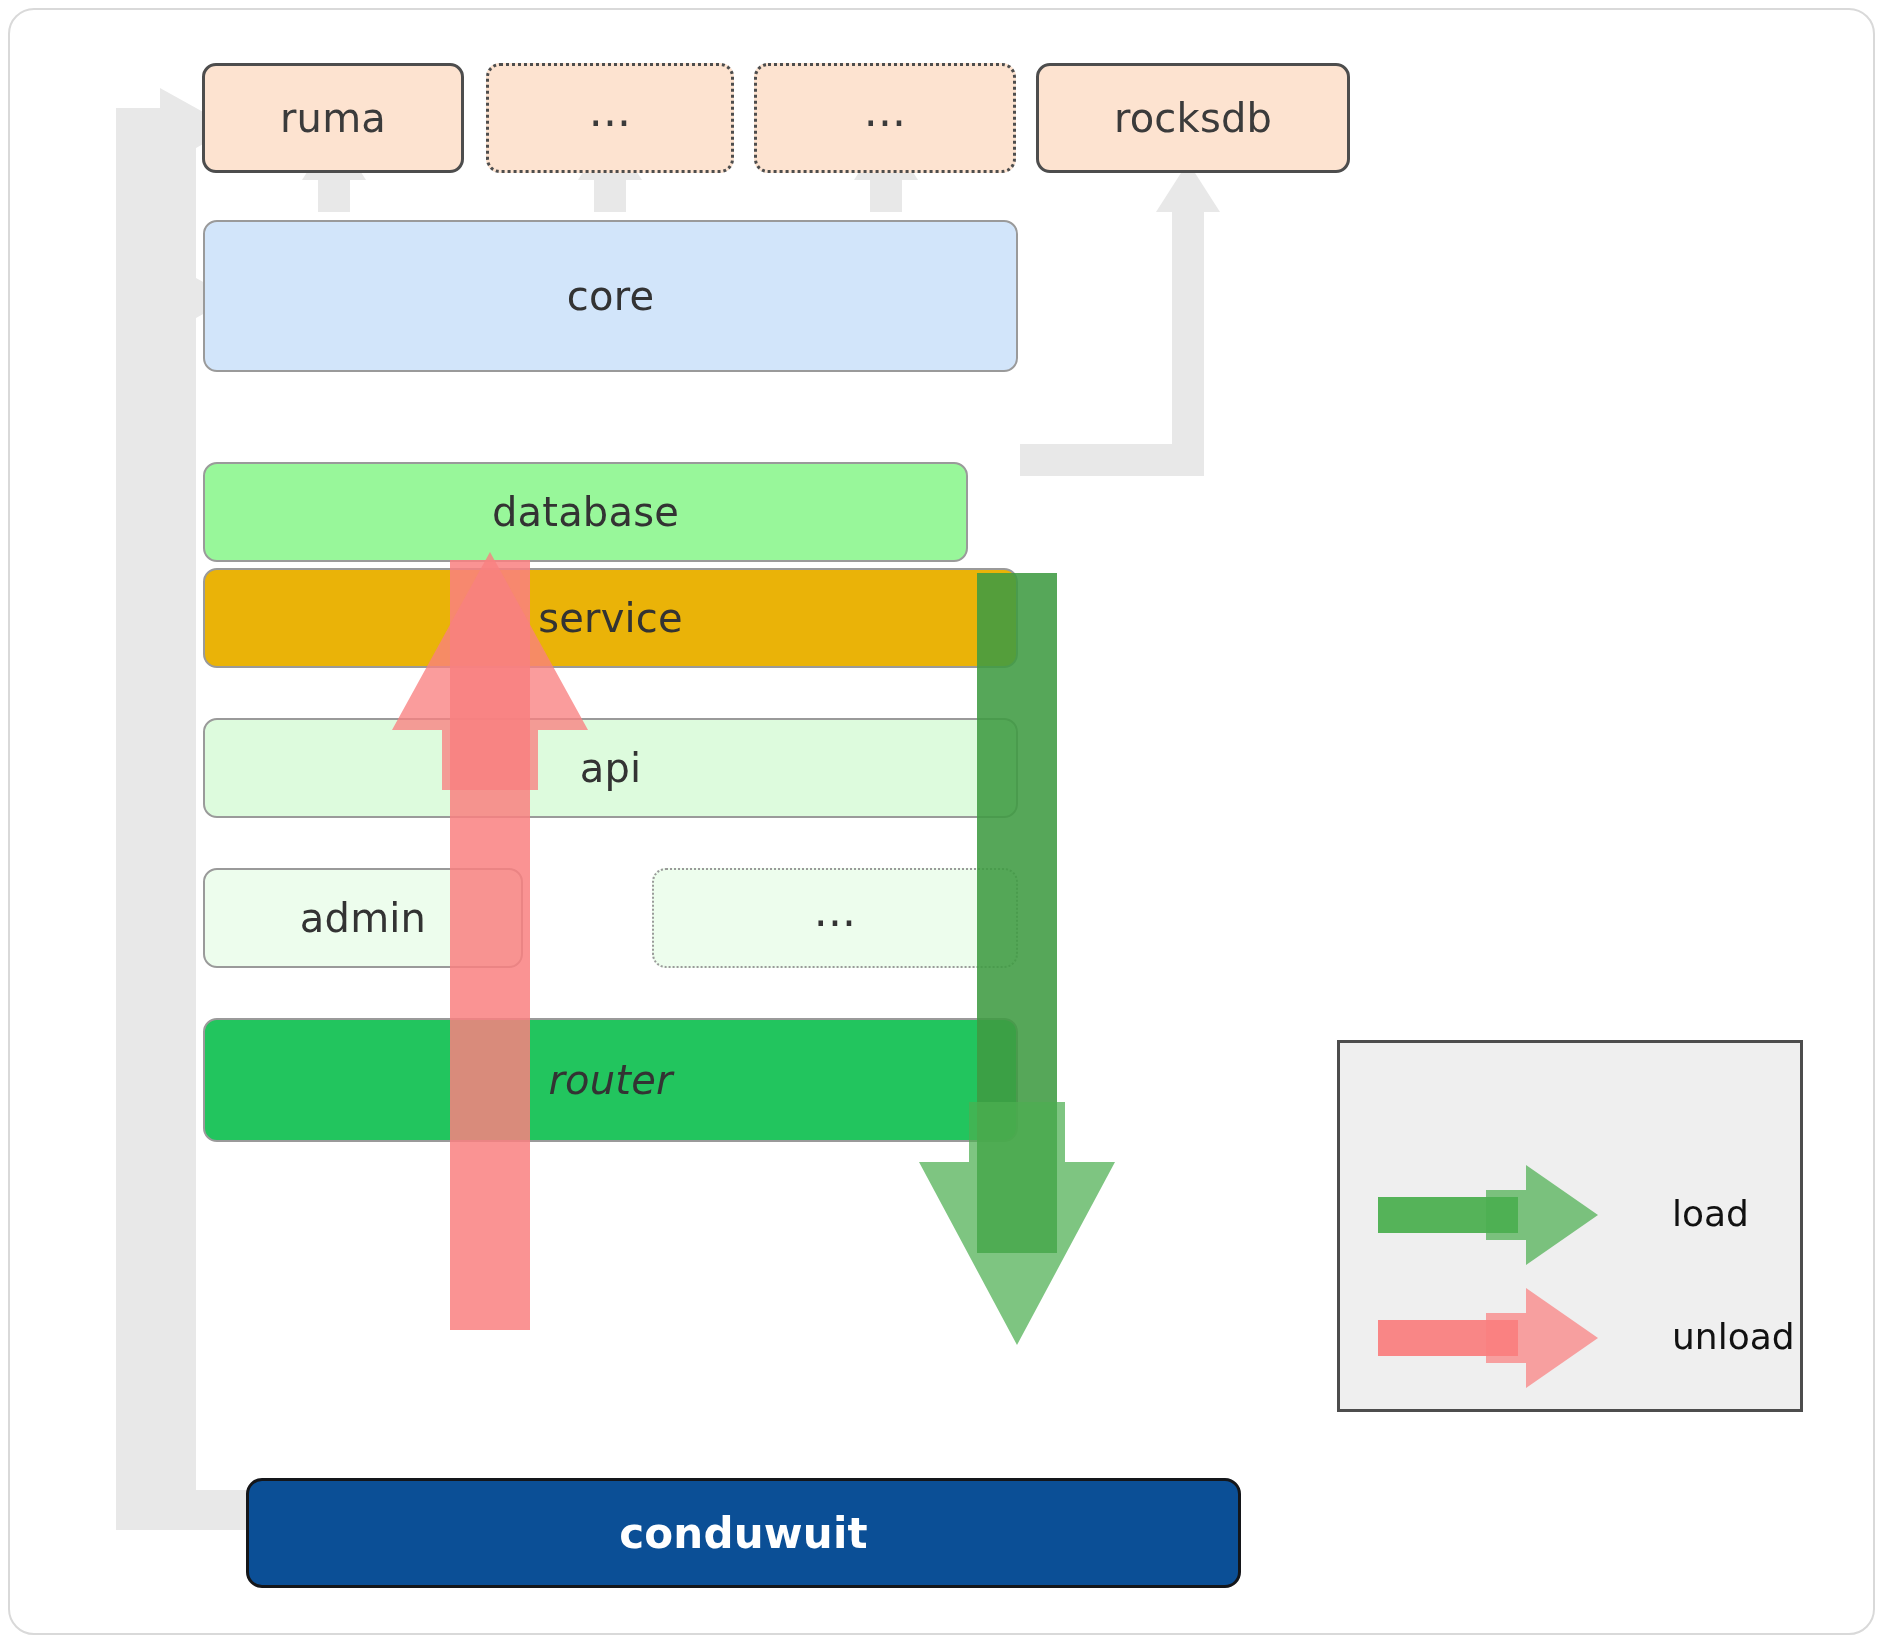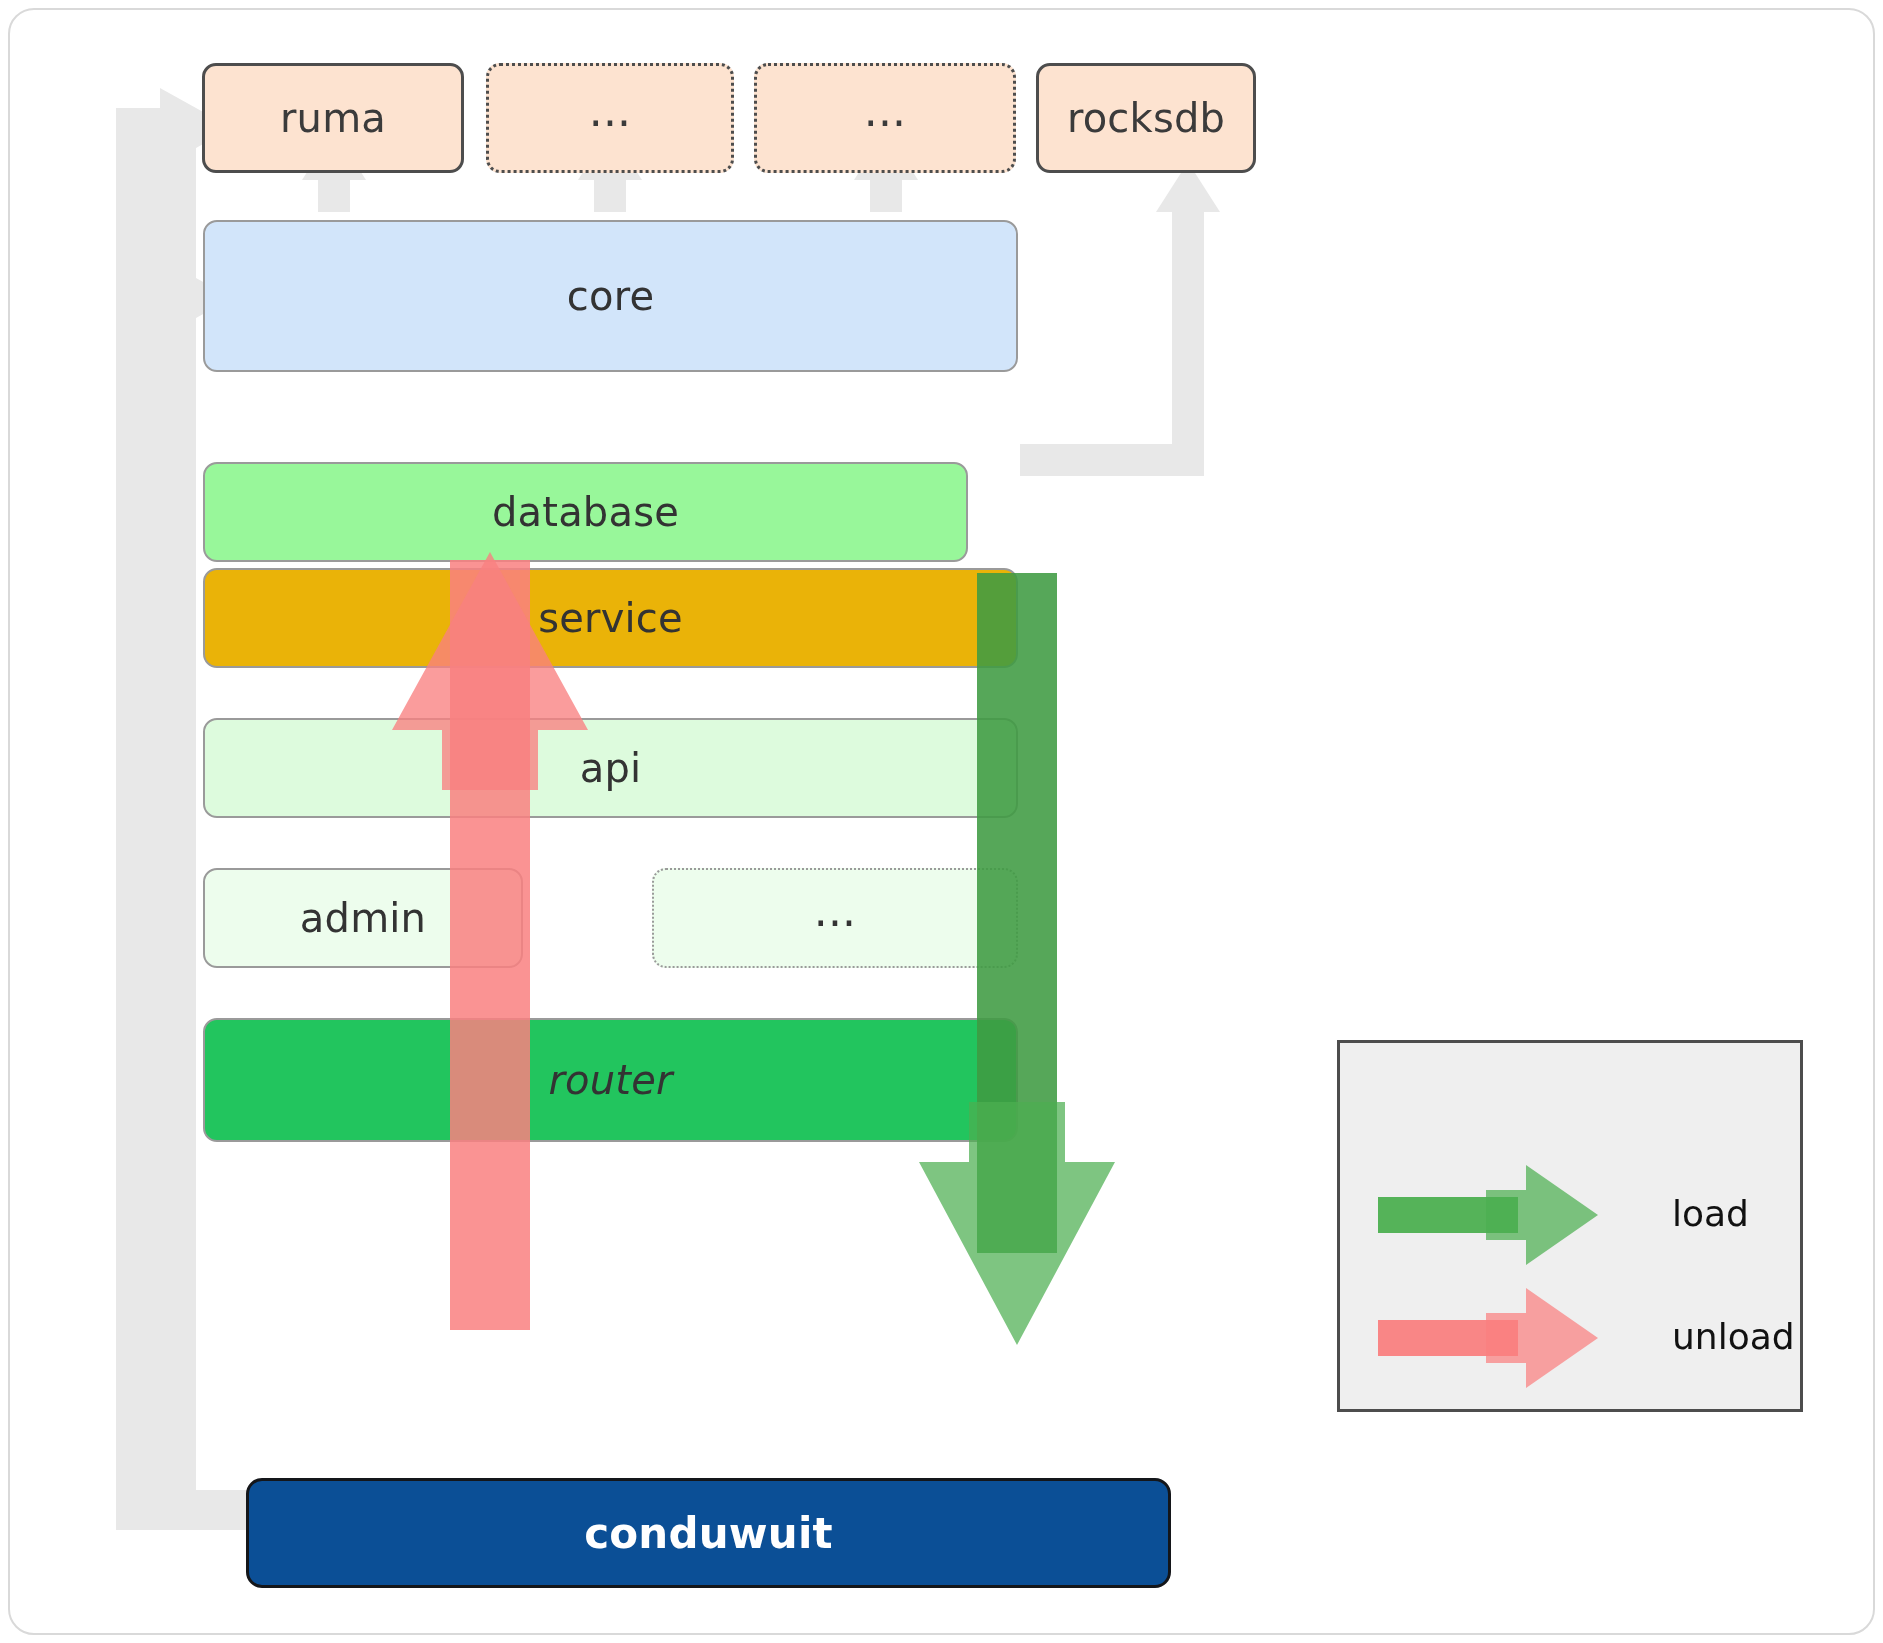--- a/index.html
+++ b/index.html
@@ -77,21 +77,21 @@
   </div>
 
   <div class="box orange dotted" style="left:486px;top:63px;width:248px;height:110px;">
     <span class="dots">...</span>
   </div>
 
   <div class="box orange dotted" style="left:754px;top:63px;width:262px;height:110px;">
     <span class="dots">...</span>
   </div>
 
-  <div class="box orange" style="left:1036px;top:63px;width:220px;height:110px;">
+  <div class="box orange" style="left:1036px;top:63px;width:314px;height:110px;">
     <span class="lbl">rocksdb</span>
   </div>
 
   <div class="box layer" style="left:203px;top:220px;width:815px;height:152px;background:#d2e5fa;">
     <span>core</span>
   </div>
 
   <div class="box layer" style="left:203px;top:418px;width:765px;height:100px;background:#98f79a;margin-top:44px;">
     <span>database</span>
   </div>
@@ -122,21 +122,21 @@
       <rect x="450" y="560" width="80" height="770" fill="#f98080" opacity="0.85"></rect>
       <path d="M490,552 L588,730 L538,730 L538,790 L442,790 L442,730 L392,730 Z" fill="#f98080" opacity="0.78"></path>
     </g>
 
     <g>
       <rect x="977" y="573" width="80" height="680" fill="#3f9b42" opacity="0.88"></rect>
       <path d="M1017,1345 L919,1162 L969,1162 L969,1102 L1065,1102 L1065,1162 L1115,1162 Z" fill="#4caf50" opacity="0.72"></path>
     </g>
   </svg>
 
-  <div class="box conduwuit zt" style="left:246px;top:1478px;width:925px;height:110px;">
+  <div class="box conduwuit zt" style="left:246px;top:1478px;width:995px;height:110px;">
     <span>conduwuit</span>
   </div>
 
   <div class="legend zt" style="left:1337px;top:930px;width:466px;height:372px;">
 
 
     <svg style="position:absolute;left:38px;top:122px;width:260px;height:100px;" viewBox="0 0 260 100">
       <rect x="0" y="32" width="140" height="36" fill="#4caf50" opacity="0.95"></rect>
       <path d="M220,50 L148,0 L148,25 L108,25 L108,75 L148,75 L148,100 Z" fill="#4caf50" opacity="0.72"></path>
     </svg>

